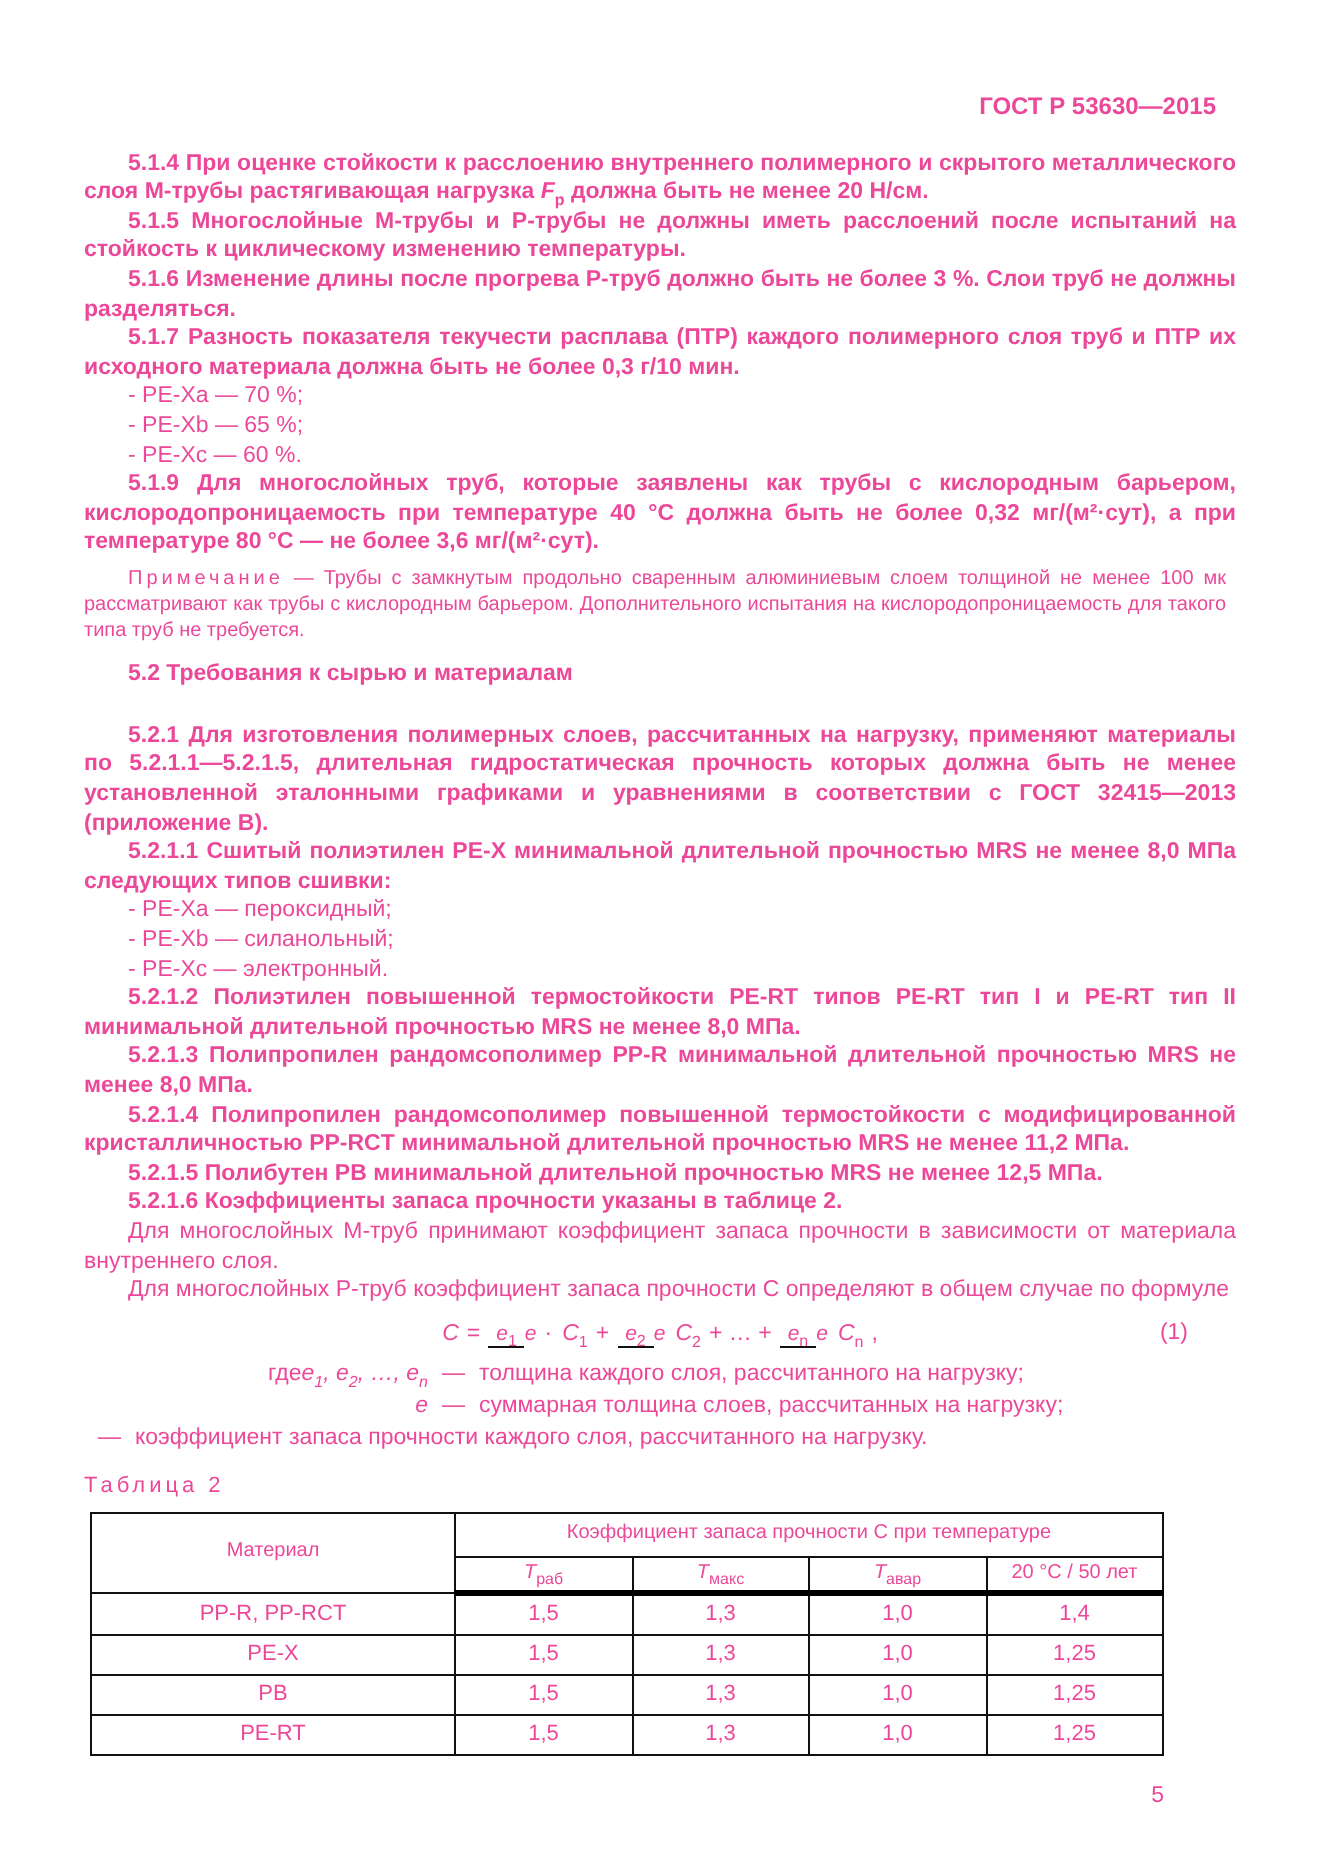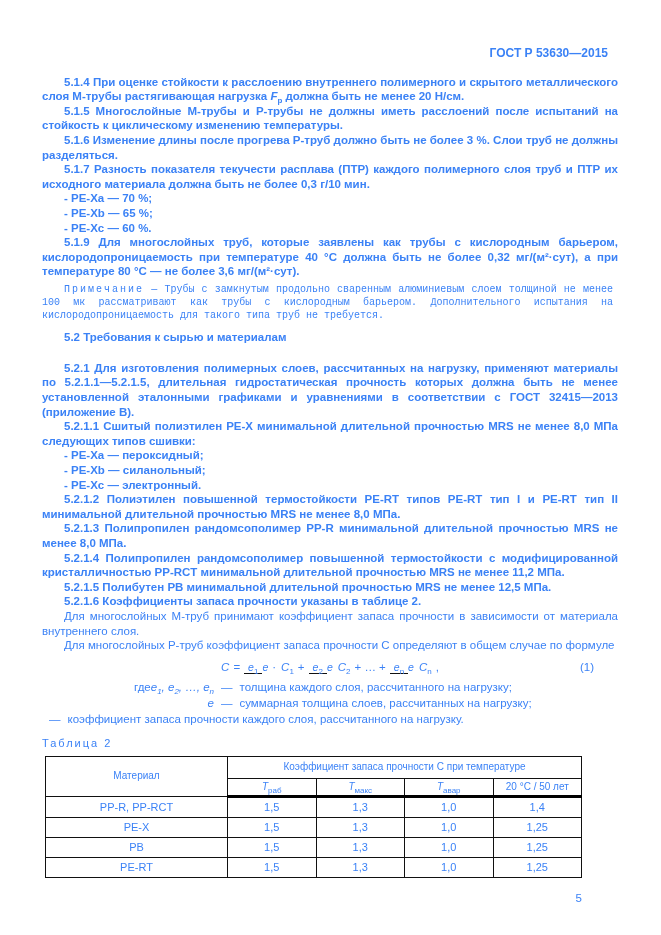--- a/index.html
+++ b/index.html
@@ -1,31 +1,31 @@
 <!DOCTYPE html>
 <html><head>
 <meta charset="utf-8">
 <style>
   html,body{margin:0;padding:0;background:#e8e8e8;}
   .page{
     position:relative;width:661px;height:935px;background:#ffffff;
-    font-family:"Liberation Sans", sans-serif;color:#3b82f6;overflow:hidden;
+    font-family:"Liberation Sans", sans-serif;color:#ec4899;overflow:hidden;
   }
   .content{
     position:absolute;left:42px;top:46px;width:576px;
     font-size:11.5px;line-height:14.6px;text-align:justify;
   }
   .doc-header{
     text-align:right;padding-right:10px;font-weight:bold;font-size:12px;
     margin:0 0 14px 0;
   }
   p.clause{margin:0;text-indent:22px;font-weight:bold;}
   p.cont{margin:0;text-indent:22px;}
-  .list-item{margin:0 0 0 22px;text-indent:0;text-align:left;font-weight:bold;}
-  .note{font-size:10px;line-height:12.8px;margin:5px 5px 5px 0;text-indent:22px;font-family:Liberation Mono, monospace;}
+  .list-item{margin:0 0 0 22px;text-indent:0;text-align:left;}
+  .note{font-size:10px;line-height:12.8px;margin:5px 5px 5px 0;text-indent:22px;}
   .note-label{letter-spacing:2px;}
   .section-heading{font-size:11.5px;font-weight:bold;margin:8px 0 16px 0;text-indent:22px;text-align:left;}
   .it{font-style:italic;}
   sub{font-size:8px;line-height:0;}
   
   .formula-row{position:relative;display:flex;justify-content:center;align-items:center;margin:7px 0 5px 0;}
   .formula-body{display:inline-flex;align-items:center;gap:4px;font-size:11.5px;}
   .frac{display:inline-flex;flex-direction:row;align-items:center;font-size:10.5px;}
   .frac .fnum{padding:0 4px;border-bottom:1px solid #111;line-height:12px;}
   .frac .fden{line-height:12px;}

